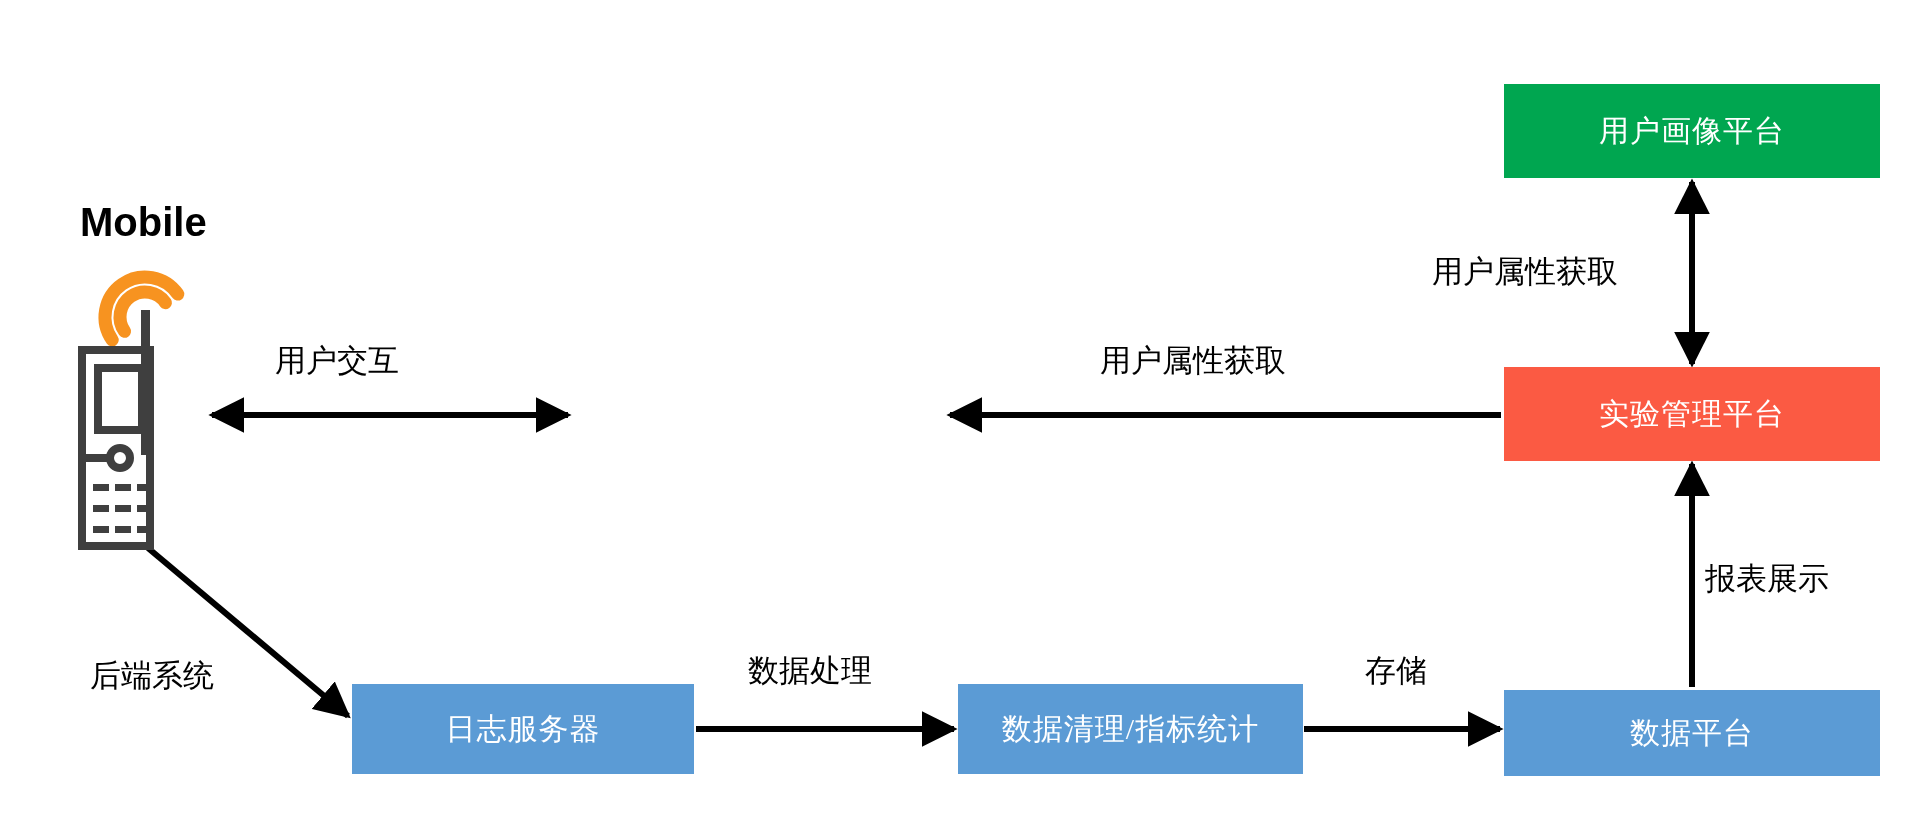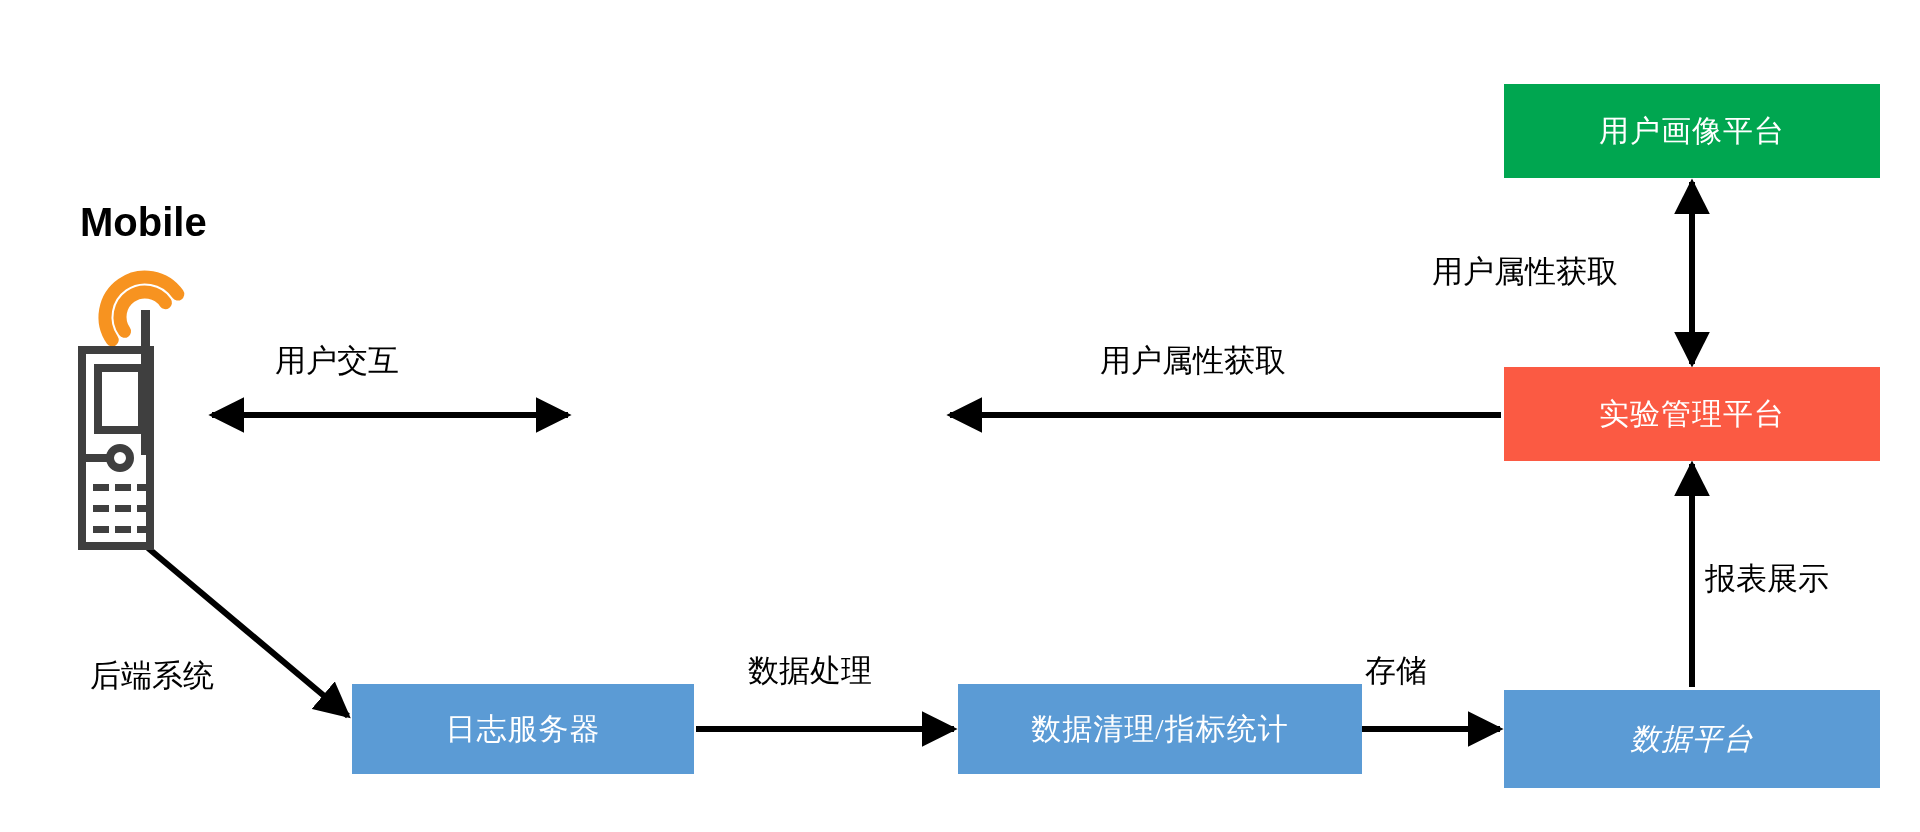--- a/index.html
+++ b/index.html
@@ -37,22 +37,22 @@
     line-height: 1;
     letter-spacing: 1px;
     white-space: nowrap;
     box-sizing: border-box;
     text-align: right;
   }
   .node-profile   { left: 1504px; top:  84px; width: 376px; height: 94px;  background: #00A650; }
   .node-experiment{ left: 1504px; top: 367px; width: 376px; height: 94px;  background: #FB5A43; }
   .node-backend   { left: 571px;  top: 365px; width: 373px; height: 97px;  background: #EFAE7E; }
   .node-log       { left: 352px;  top: 684px; width: 342px; height: 90px;  background: #5B9BD5; }
-  .node-clean     { left: 958px;  top: 684px; width: 404px; height: 90px;  background: #5B9BD5; }
-  .node-dataplat  { left: 1504px; top: 690px; width: 376px; height: 98px;  background: #5B9BD5; font-style: italic; }
+  .node-clean     { left: 958px;  top: 684px; width: 345px; height: 90px;  background: #5B9BD5; }
+  .node-dataplat  { left: 1504px; top: 690px; width: 376px; height: 86px;  background: #5B9BD5; }
 
   
   .edge-label {
     position: absolute;
     color: #000000;
     font-family: "Liberation Serif", "DejaVu Serif", serif;
     font-size: 31px;
     line-height: 1;
     white-space: nowrap;
   }

